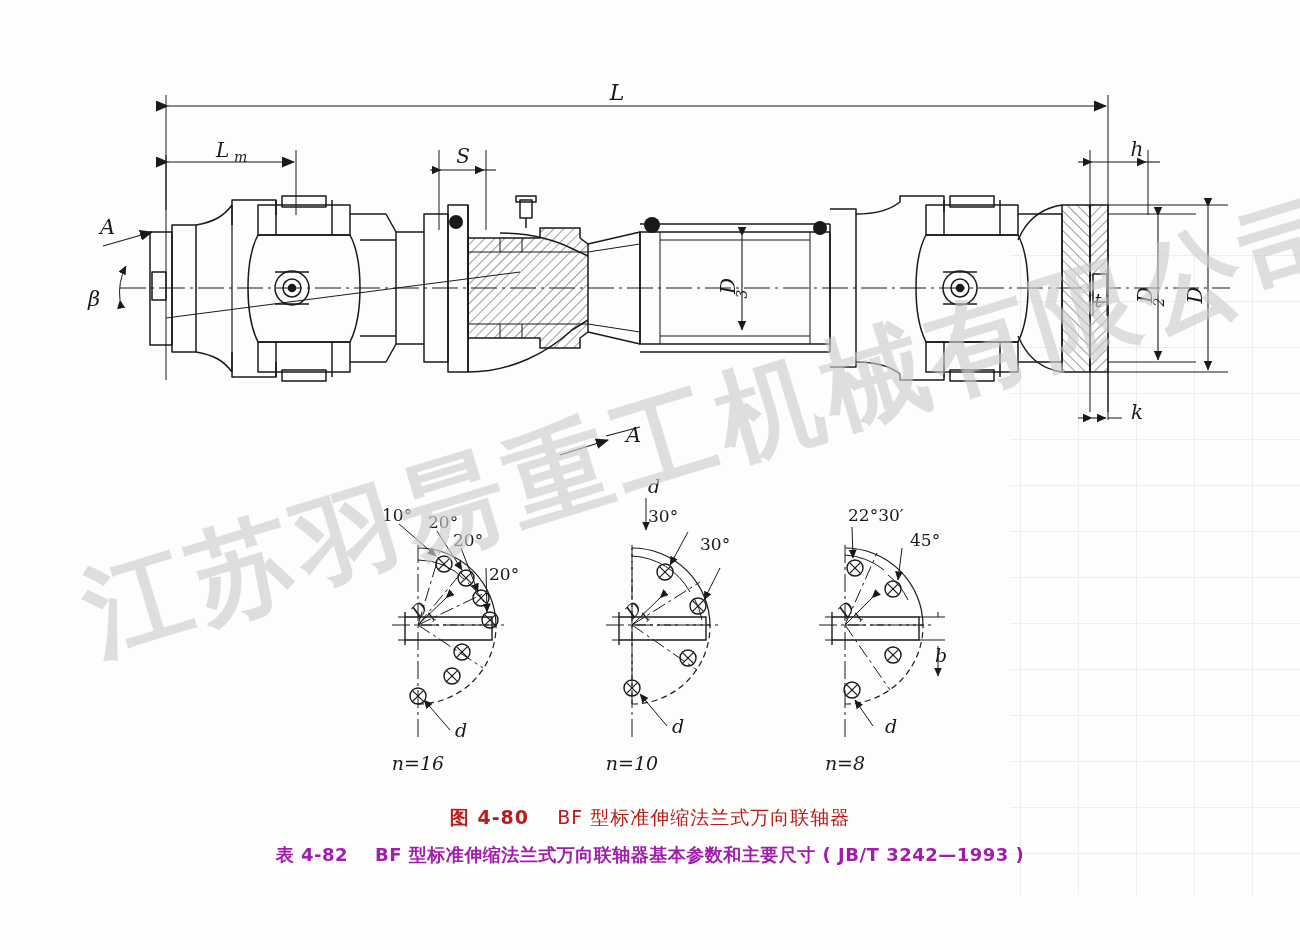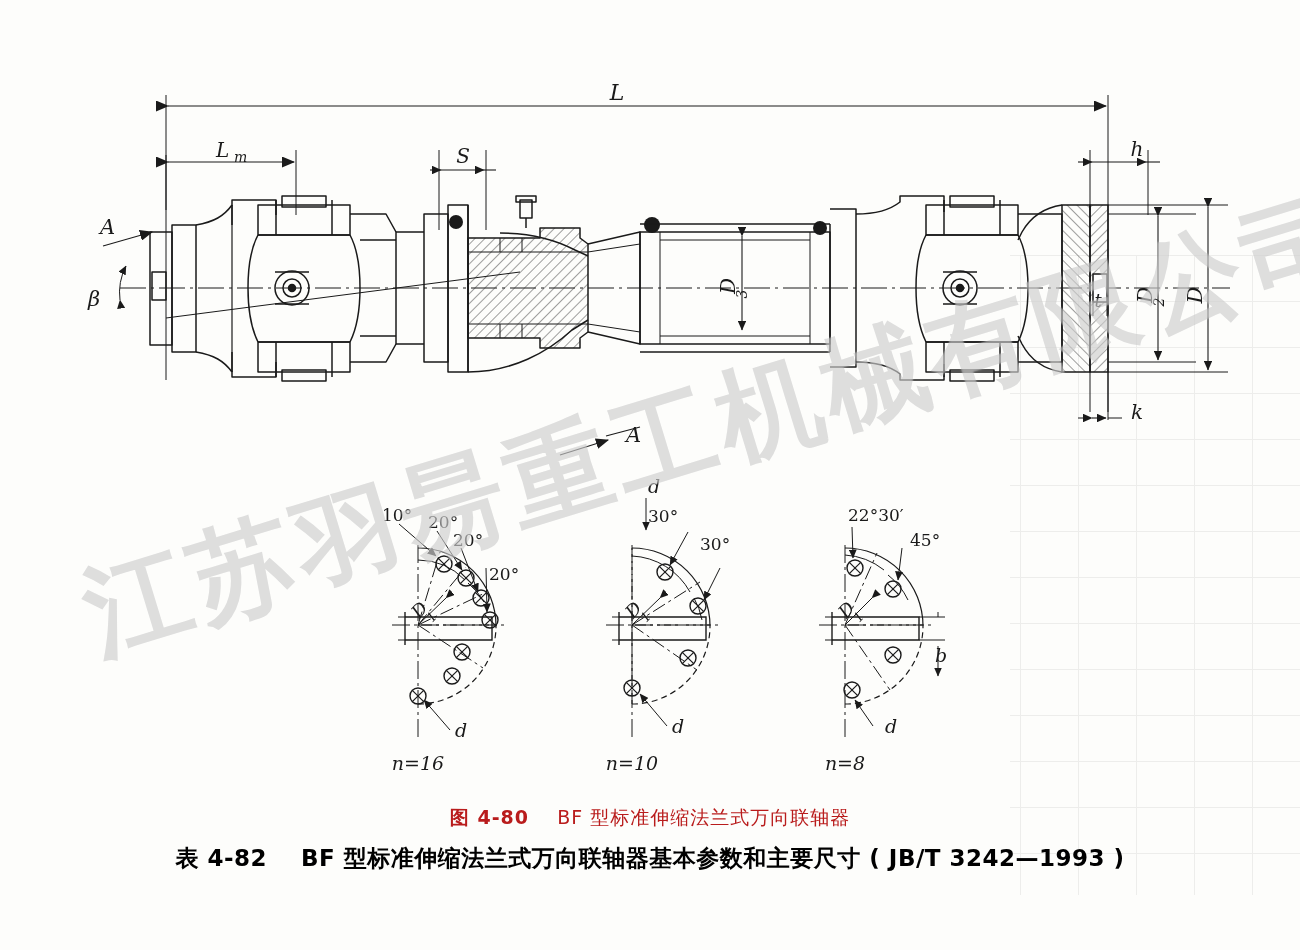--- a/index.html
+++ b/index.html
@@ -56,24 +56,24 @@
     font-family:"DejaVu Sans",sans-serif;
   }
   .fig-caption{
     top:805px;
     font-size:19px;
     letter-spacing:1px;
     color:#b91c1c;
   }
   .tbl-caption{
     top:843px;
-    font-size:23px;
+    font-size:18px;
     font-weight:700;
     letter-spacing:.5px;
-    color:#000000;
+    color:#a21caf;
   }
   .fig-caption .num,.tbl-caption .num{font-weight:700;}
 </style>
 </head>
 <body>
 
 <div class="page">
 
   <div class="bleed-grid">
     <div class="r" style="top:0"></div>

